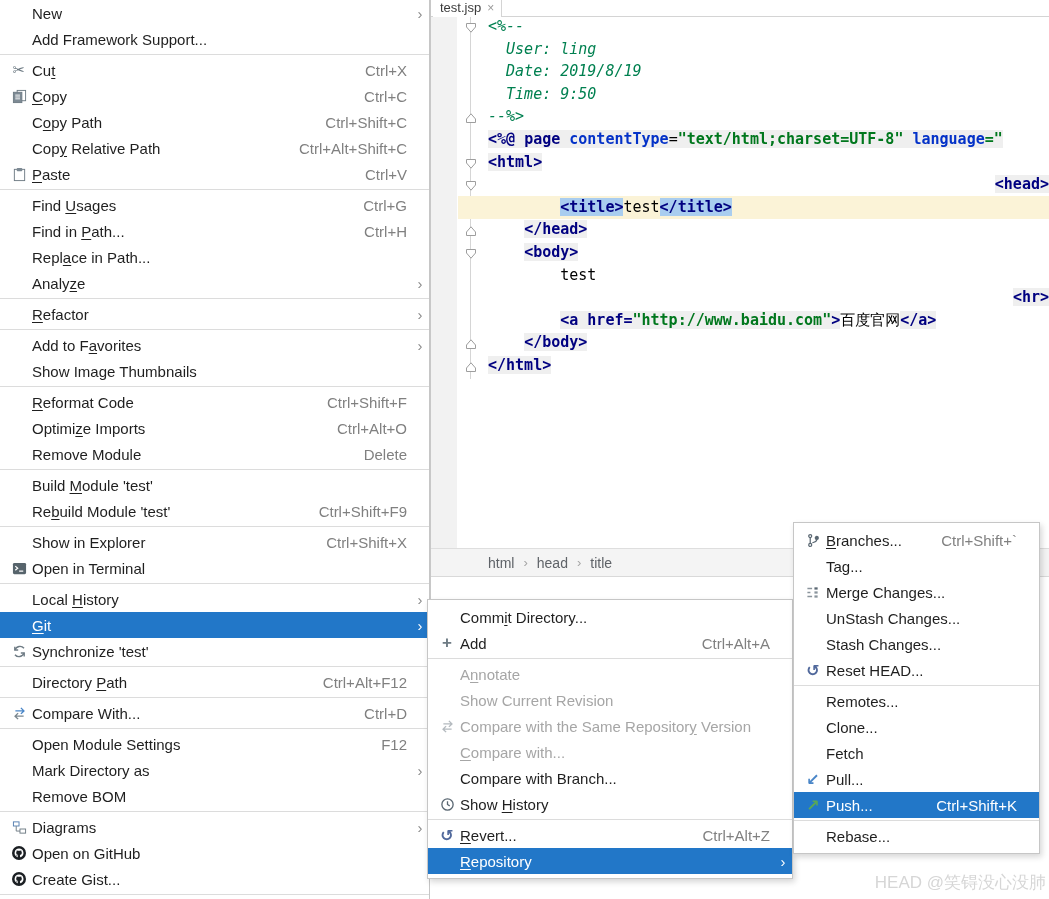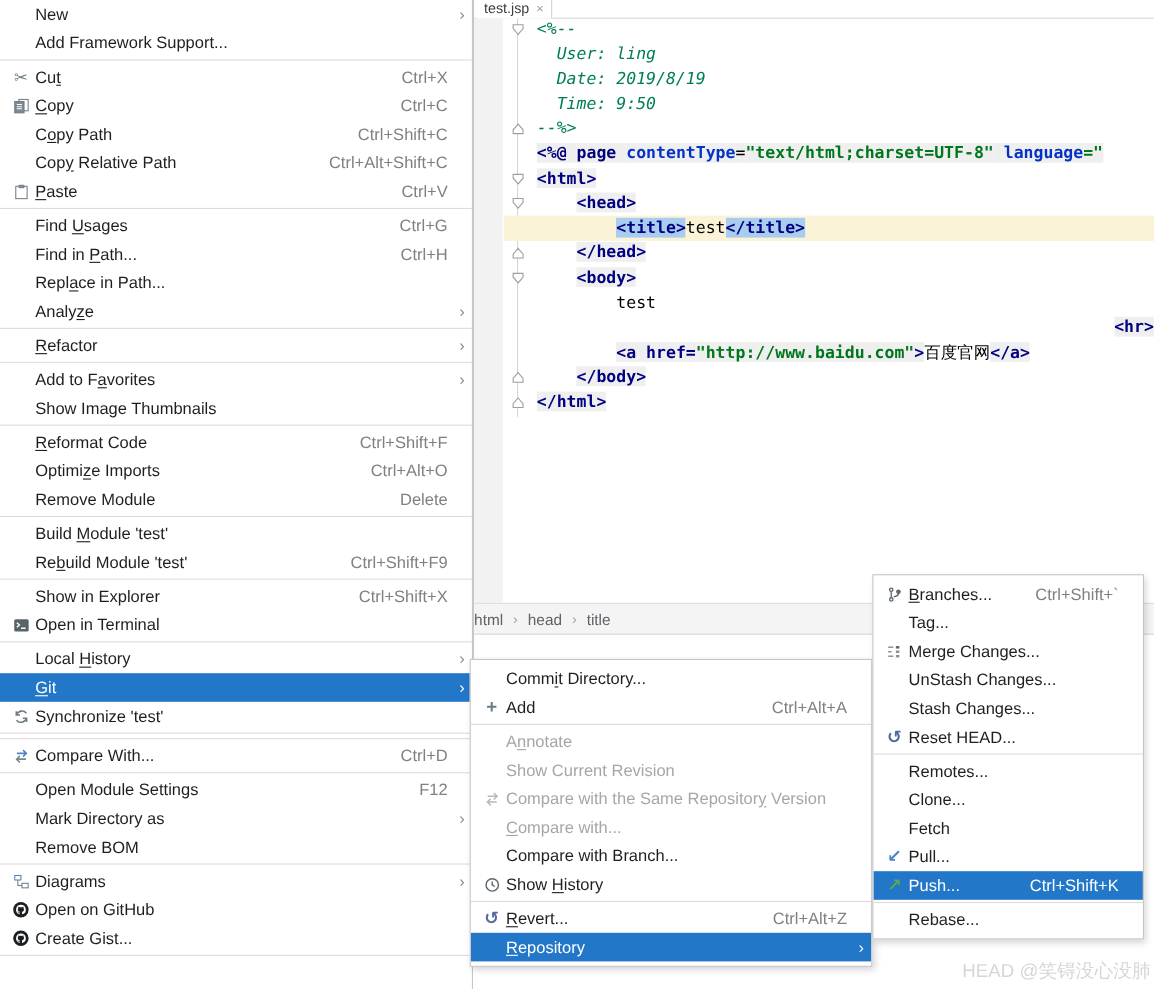--- a/index.html
+++ b/index.html
@@ -31,21 +31,21 @@
   .tk-c{color:var(--comment);font-style:italic}
   .tk-t{color:var(--tag);font-weight:bold}
   .tk-a{color:var(--attr);font-weight:bold}
   .tk-v{color:var(--value);font-weight:bold}
   .tk-p{color:#000}
   .bg{background:var(--token-bg)}
   .sel{background:var(--token-selection)}
   .fold{position:absolute;left:34px;width:12px;height:12px}
   #breadcrumb{position:absolute;left:0;top:548px;right:0;height:29px;background:var(--breadcrumb-bg);
     border-top:1px solid #dedede;border-bottom:1px solid #d9d9d9;display:flex;align-items:center;
-    font-size:14px;color:#5f6368}
+    padding-left:57px;font-size:14px;color:#5f6368}
   .crumb{color:#5f6368}
   .crumb-sep{color:#a5a5a5;margin:0 9px;font-size:13px}
 
   
   .menu{background:#fff;font-size:15px;color:var(--menu-text)}
   #context-menu{position:absolute;left:0;top:0;width:430px;height:899px;z-index:10;
     border-right:1px solid var(--menu-border);overflow:hidden;padding-top:0}
   .popup{position:absolute;border:1px solid var(--menu-border);box-shadow:2px 3px 6px rgba(0,0,0,.16);
     padding:4px 0;overflow:hidden}
   #git-menu{left:427px;top:599px;width:366px;z-index:30}
@@ -82,21 +82,21 @@
     <div id="gutter"></div>
     <div id="fold-line"></div>
     <div id="code">
         <div class="code-line" style="top: 15px;"><span class="tk-c">&lt;%--</span></div>
         <div class="code-line" style="top: 37.6px;"><span class="tk-c">  User: ling</span></div>
         <div class="code-line" style="top: 60.2px;"><span class="tk-c">  Date: 2019/8/19</span></div>
         <div class="code-line" style="top: 82.8px;"><span class="tk-c">  Time: 9:50</span></div>
         <div class="code-line" style="top: 105.4px;"><span class="tk-c">--%&gt;</span></div>
         <div class="code-line" style="top: 128px;"><span class="tk-t bg">&lt;%@ </span><span class="tk-t bg">page </span><span class="tk-a bg">contentType</span><span class="tk-p bg">=</span><span class="tk-v bg">"text/html;charset=UTF-8"</span><span class="tk-p bg"> </span><span class="tk-a bg">language</span><span class="tk-v bg">="</span></div>
         <div class="code-line" style="top: 150.6px;"><span class="tk-t bg">&lt;html&gt;</span></div>
-        <div class="code-line" style="top: 173.2px;"><span class="tk-p">    </span><span class="tk-t bg">&lt;head&gt;</span></div>
+        <div class="code-line" style="top: 173.2px; text-align: right;"><span class="tk-p">    </span><span class="tk-t bg">&lt;head&gt;</span></div>
         <div class="code-line current" style="top: 195.8px;"><span class="tk-p">        </span><span class="tk-t sel">&lt;title&gt;</span><span class="tk-p">test</span><span class="tk-t sel">&lt;/title&gt;</span></div>
         <div class="code-line" style="top: 218.4px;"><span class="tk-p">    </span><span class="tk-t bg">&lt;/head&gt;</span></div>
         <div class="code-line" style="top: 241px;"><span class="tk-p">    </span><span class="tk-t bg">&lt;body&gt;</span></div>
         <div class="code-line" style="top: 263.6px;"><span class="tk-p">        </span><span class="tk-p">test</span></div>
         <div class="code-line" style="top: 286.2px; text-align: right;"><span class="tk-p">        </span><span class="tk-t bg">&lt;hr&gt;</span></div>
         <div class="code-line" style="top: 308.8px;"><span class="tk-p">        </span><span class="tk-t bg">&lt;a </span><span class="tk-t bg">href=</span><span class="tk-v bg">"http://www.baidu.com"</span><span class="tk-t bg">&gt;</span><span class="tk-p">百度官网</span><span class="tk-t bg">&lt;/a&gt;</span></div>
         <div class="code-line" style="top: 331.4px;"><span class="tk-p">    </span><span class="tk-t bg">&lt;/body&gt;</span></div>
         <div class="code-line" style="top: 354px;"><span class="tk-t bg">&lt;/html&gt;</span></div>
       </div>
     <div id="folds">
@@ -307,20 +307,26 @@
             <path d="M3 2.8v3.6h3.6"></path>
             <path d="M3.2 11.4A5.6 5.6 0 0 0 12.8 9.7"></path>
             <path d="M13 13.2V9.6H9.4"></path>
           </svg>
         </span>
         <span class="mi-label">Synchronize 'test'</span>
         <span class="mi-shortcut"></span>
         <span class="mi-arrow"></span>
       </div>
       <div class="menu-sep"></div>
+      <div class="menu-row">
+        <span class="mi-icon"></span>
+        <span class="mi-label">Directory <u>P</u>ath</span>
+        <span class="mi-shortcut">Ctrl+Alt+F12</span>
+        <span class="mi-arrow"></span>
+      </div>
       <div class="menu-sep"></div>
       <div class="menu-row">
         <span class="mi-icon">
           <svg width="15" height="15" viewBox="0 0 16 16" fill="none">
             <path d="M9.5 2l3.2 3.2-3.2 3.2M12.7 5.2H3.6" stroke="#4a86c8" stroke-width="1.5"></path>
             <path d="M6.5 7.6L3.3 10.8l3.2 3.2M3.3 10.8h9.1" stroke="#7a868e" stroke-width="1.5"></path>
           </svg>
         </span>
         <span class="mi-label">Compare With...</span>
         <span class="mi-shortcut">Ctrl+D</span>

